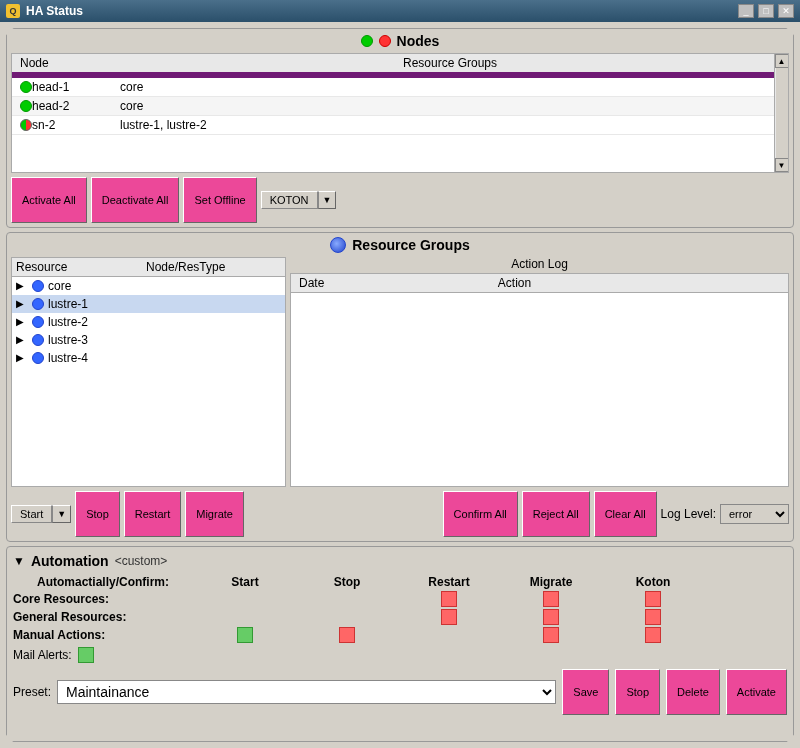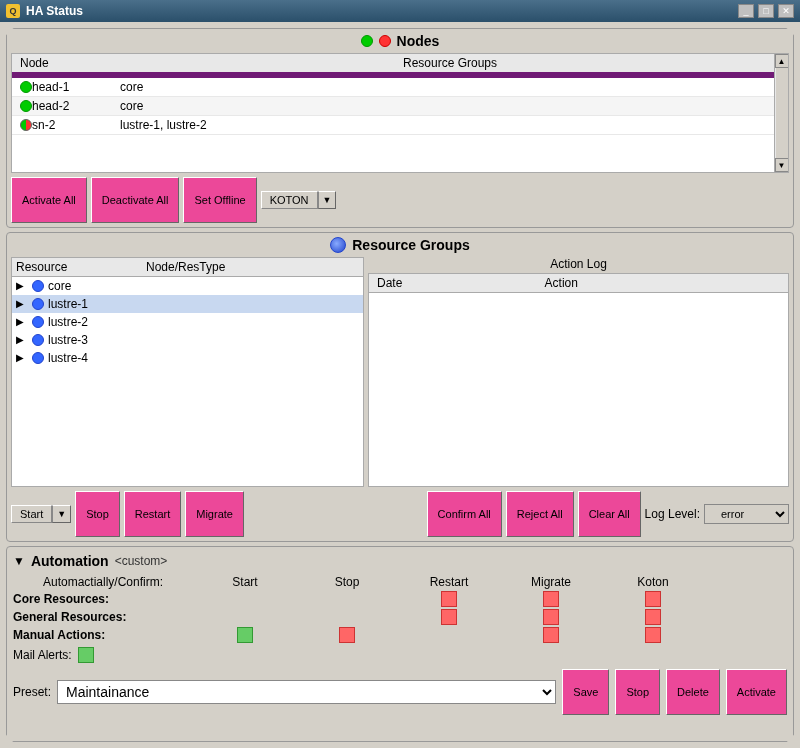--- a/index.html
+++ b/index.html
@@ -154,34 +154,34 @@
       padding: 2px 4px;
       background: #d4d0c8;
       border: 1px solid #888;
       border-top-color: #fff;
       border-right-color: #666;
       border-bottom-color: #666;
       cursor: pointer;
       font-size: 9px;
     }
     .select-box {
-      padding: 2px 12px;
+      padding: 2px 4px;
       background: #d4d0c8;
       border: 1px solid #888;
       border-top-color: #888;
       border-left-color: #888;
       font-size: 11px;
     }
     .resource-groups-body {
       display: flex;
       gap: 4px;
       height: 230px;
     }
     .resource-list {
-      width: 353px;
+      width: 275px;
       border: 1px solid #aaa;
       background: white;
       overflow-y: auto;
       flex-shrink: 0;
     }
     .resource-list-header {
       display: flex;
       background: #e8e8e8;
       border-bottom: 1px solid #aaa;
       padding: 2px 4px;
@@ -274,20 +274,21 @@
       grid-template-columns: 180px 100px 100px 100px 100px 100px;
       gap: 2px;
       align-items: center;
       font-size: 12px;
     }
     .automation-grid .row-label {
       font-weight: bold;
     }
     .automation-grid .col-header {
       text-align: center;
+      font-weight: bold;
     }
     .checkbox-red {
       width: 16px; height: 16px;
       background: #ff6666;
       border: 1px solid #cc3333;
       display: inline-block;
       cursor: pointer;
     }
     .checkbox-green {
       width: 16px; height: 16px;

